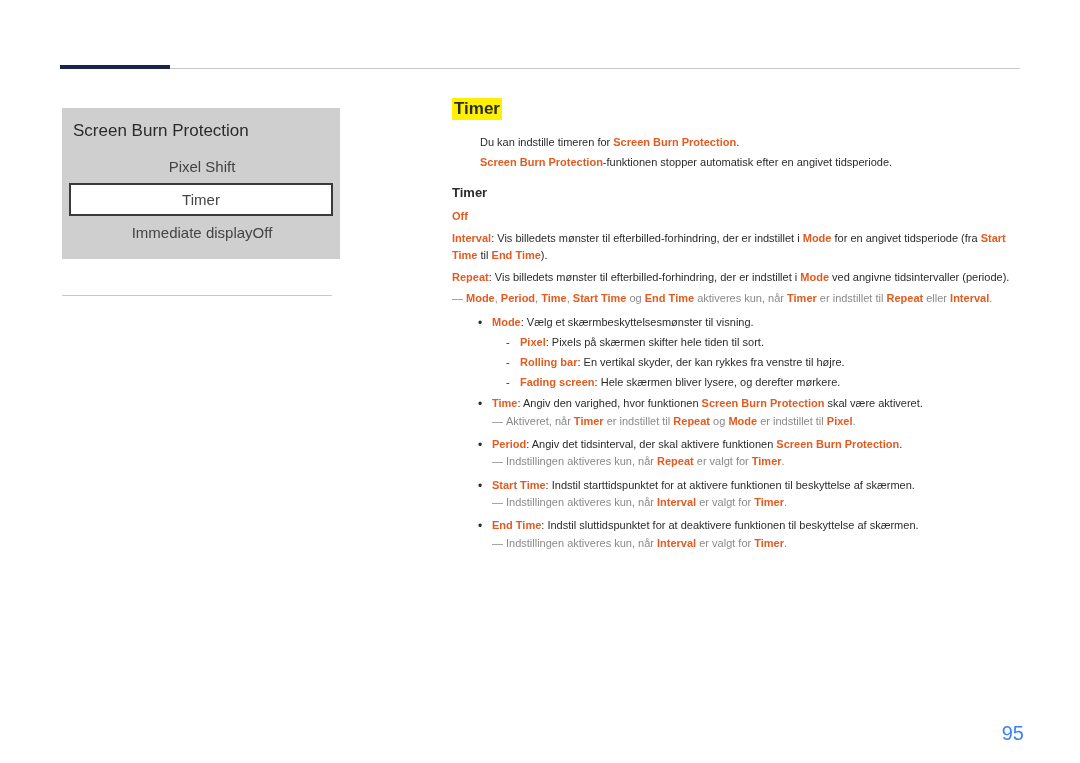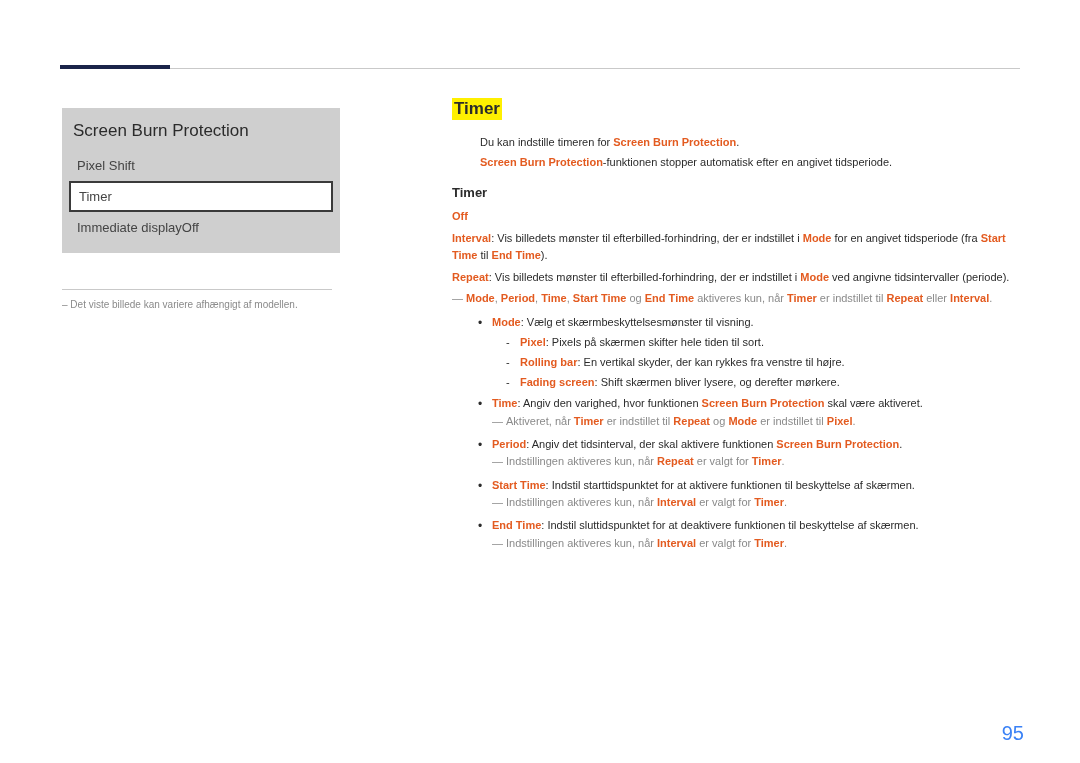--- a/index.html
+++ b/index.html
@@ -41,25 +41,25 @@
     padding: 0 0 10px 0;
     border: 1px solid #cfcfcf;
   }
   .menu-title {
     font-size: 17px;
     font-weight: 400;
     color: #2b2b2b;
     padding: 12px 10px 10px 10px;
   }
   .menu-item {
-    font-size: 13px;
+    font-size: 15px;
     color: #444;
     padding: 7px 12px 7px 14px;
     display: flex;
-    justify-content: flex-start;
+    justify-content: center;
   }
   .menu-item.selected {
     background: #fff;
     border: 2px solid #3a3a3a;
     margin: 1px 6px;
     padding: 6px 8px 6px 8px;
   }
   .leftsep {
     height: 1px;
     background: #c9c9c9;
@@ -176,21 +176,20 @@
     </div>
     <div class="menu-item selected">
       <span>Timer</span>
     </div>
     <div class="menu-item">
       <span>Immediate display</span>
       <span>Off</span>
     </div>
   </div>
   <div class="leftsep"></div>
-  <div class="footnote">Det viste billede kan variere afhængigt af modellen.</div>
 </div>
 
 <div class="rightcol">
   <span class="h-timer highlight">Timer</span>
 
   <div class="para">
     <span>Du kan indstille timeren for </span><span class="orange bold">Screen Burn Protection</span><span>.</span>
   </div>
   <div class="para">
     <span class="orange bold">Screen Burn Protection</span><span>-funktionen stopper automatisk efter en angivet tidsperiode.</span>
@@ -211,21 +210,21 @@
   <div class="dash-note" style="margin-left:0;">
     <span class="orange bold">Mode</span><span>, </span><span class="orange bold">Period</span><span>, </span><span class="orange bold">Time</span><span>, </span><span class="orange bold">Start Time</span><span> og </span><span class="orange bold">End Time</span><span> aktiveres kun, når </span><span class="orange bold">Timer</span><span> er indstillet til </span><span class="orange bold">Repeat</span><span> eller </span><span class="orange bold">Interval</span><span>.</span>
   </div>
 
   <ul class="lvl1">
     <li>
       <span class="orange bold">Mode</span><span>: Vælg et skærmbeskyttelsesmønster til visning.</span>
       <ul class="lvl2">
         <li><span class="orange bold">Pixel</span><span>: Pixels på skærmen skifter hele tiden til sort.</span></li>
         <li><span class="orange bold">Rolling bar</span><span>: En vertikal skyder, der kan rykkes fra venstre til højre.</span></li>
-        <li><span class="orange bold">Fading screen</span><span>: Shift skærmen bliver lysere, og derefter mørkere.</span></li>
+        <li><span class="orange bold">Fading screen</span><span>: Hele skærmen bliver lysere, og derefter mørkere.</span></li>
       </ul>
     </li>
 
     <li>
       <span class="orange bold">Time</span><span>: Angiv den varighed, hvor funktionen </span><span class="orange bold">Screen Burn Protection</span><span> skal være aktiveret.</span>
       <div class="dash-note" style="margin-left:0;">
         <span>Aktiveret, når </span><span class="orange bold">Timer</span><span> er indstillet til </span><span class="orange bold">Repeat</span><span> og </span><span class="orange bold">Mode</span><span> er indstillet til </span><span class="orange bold">Pixel</span><span>.</span>
       </div>
     </li>
 

